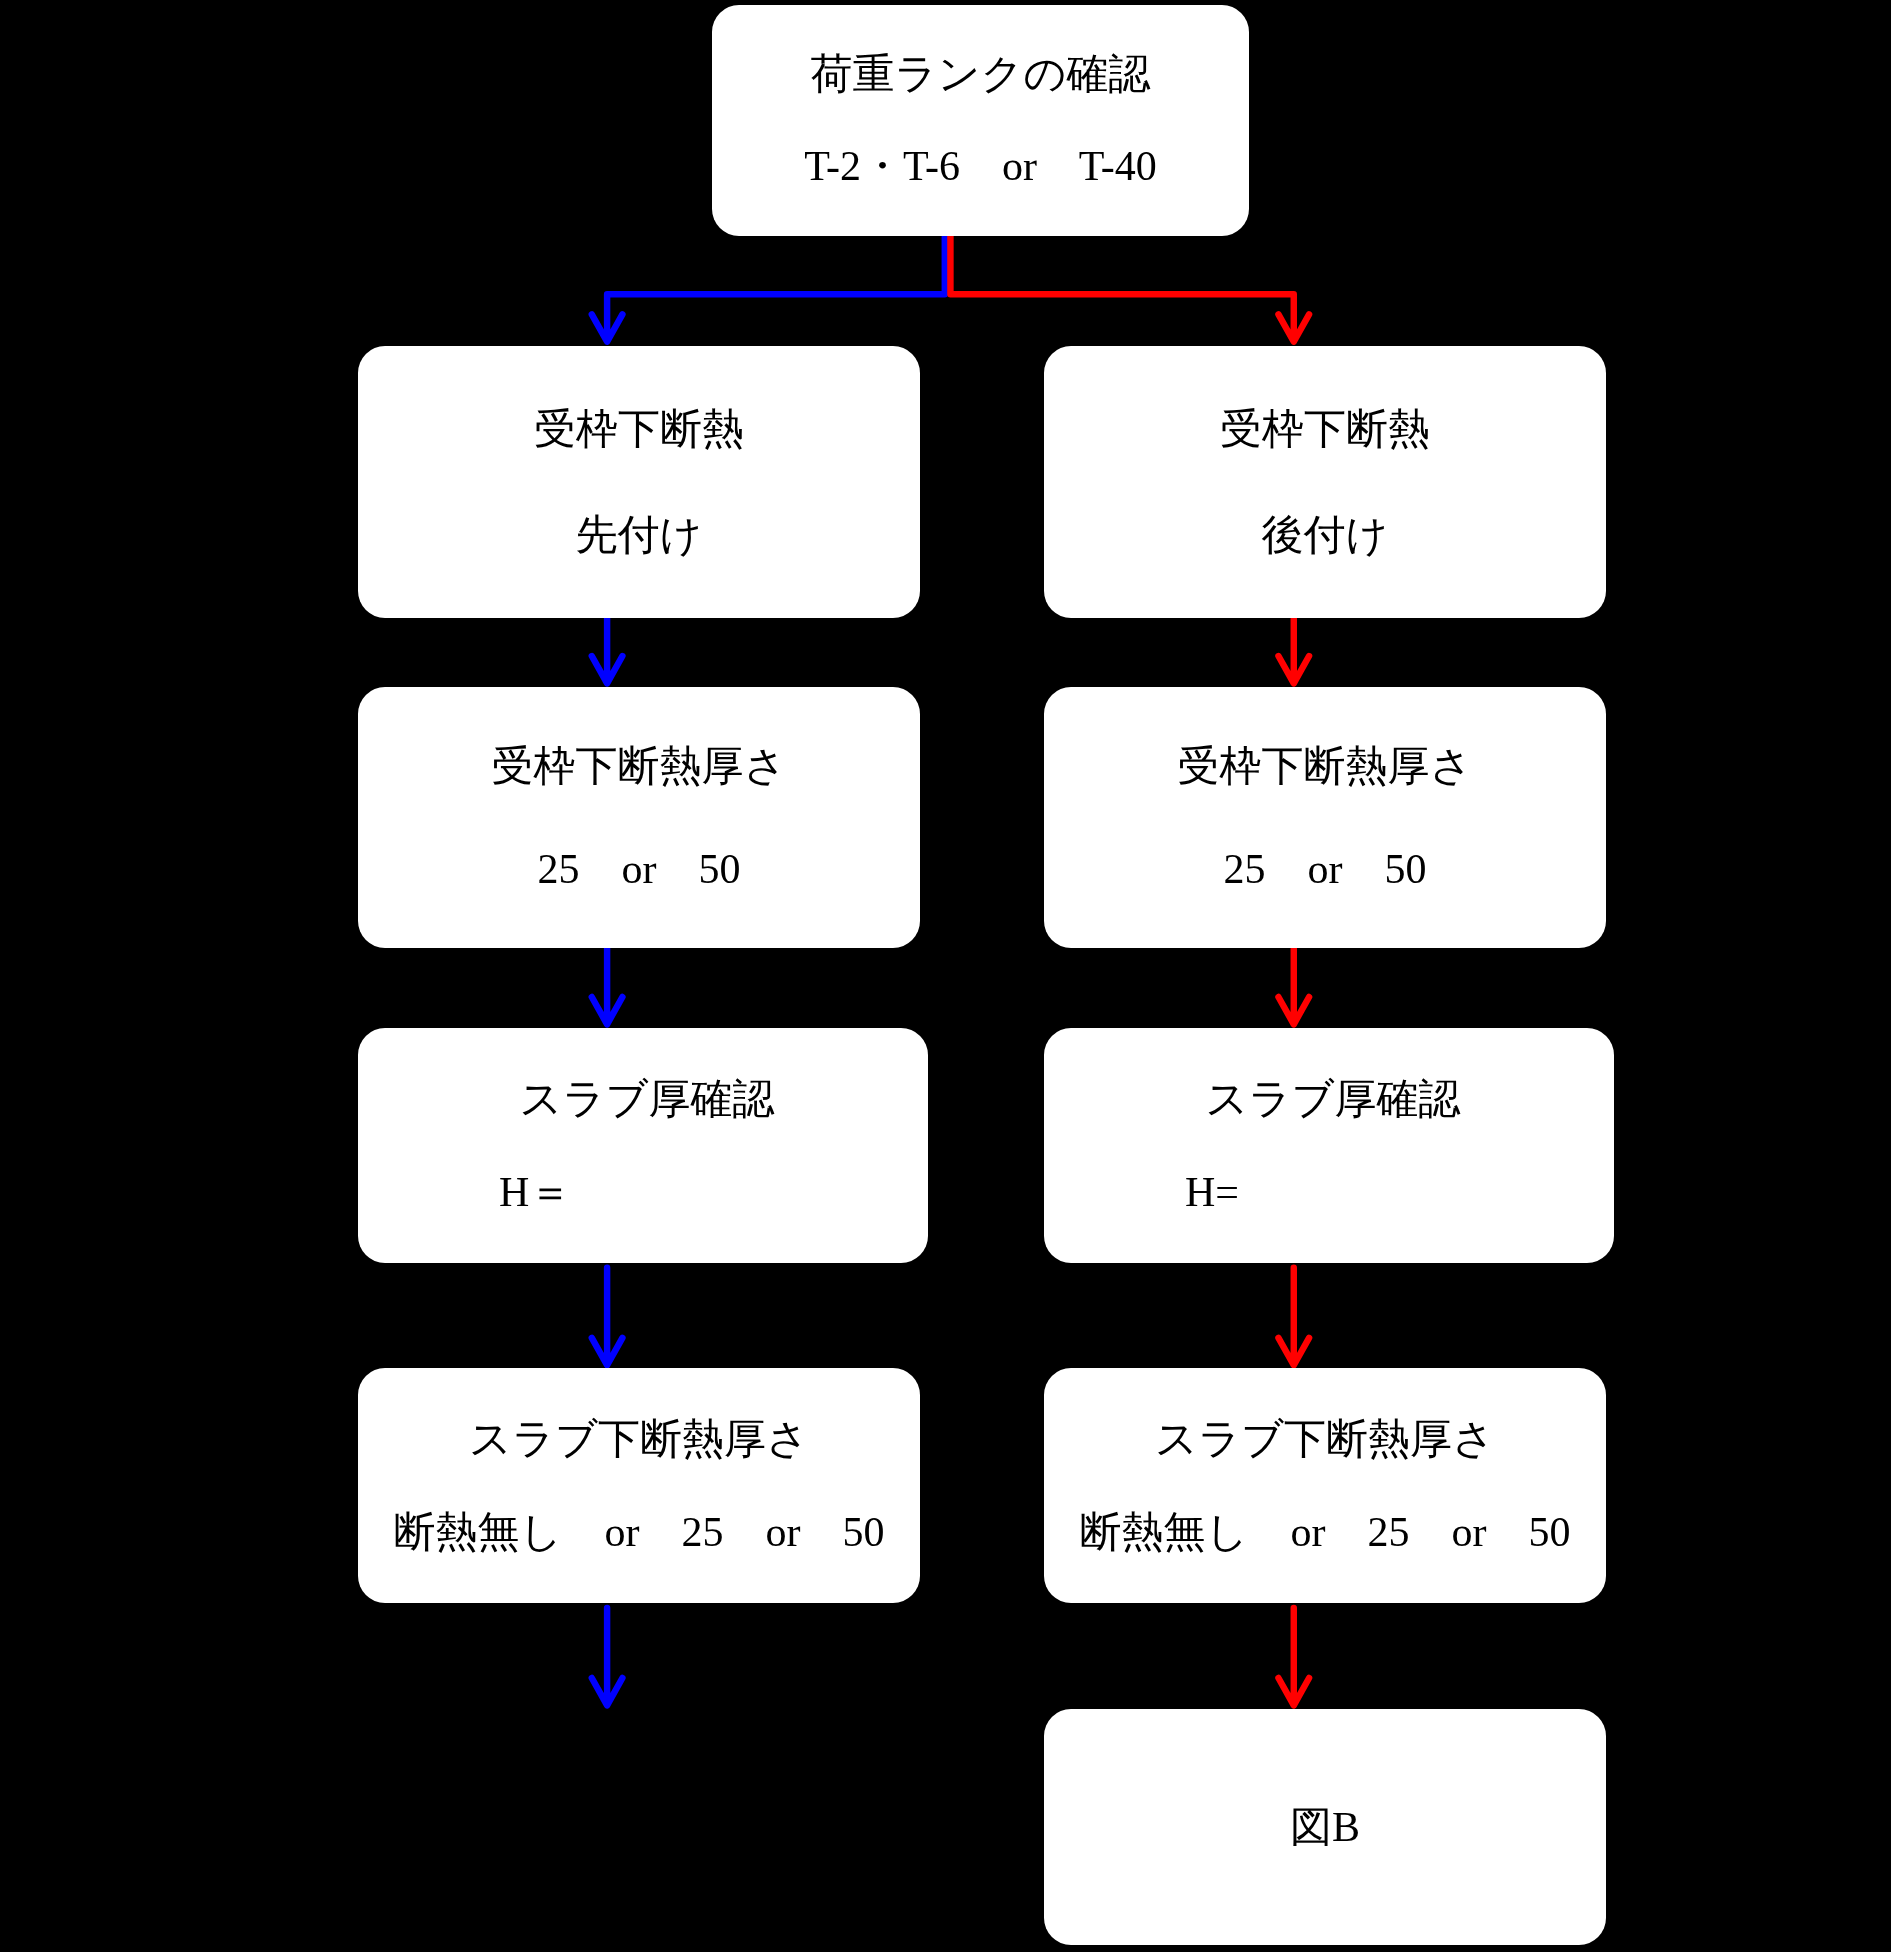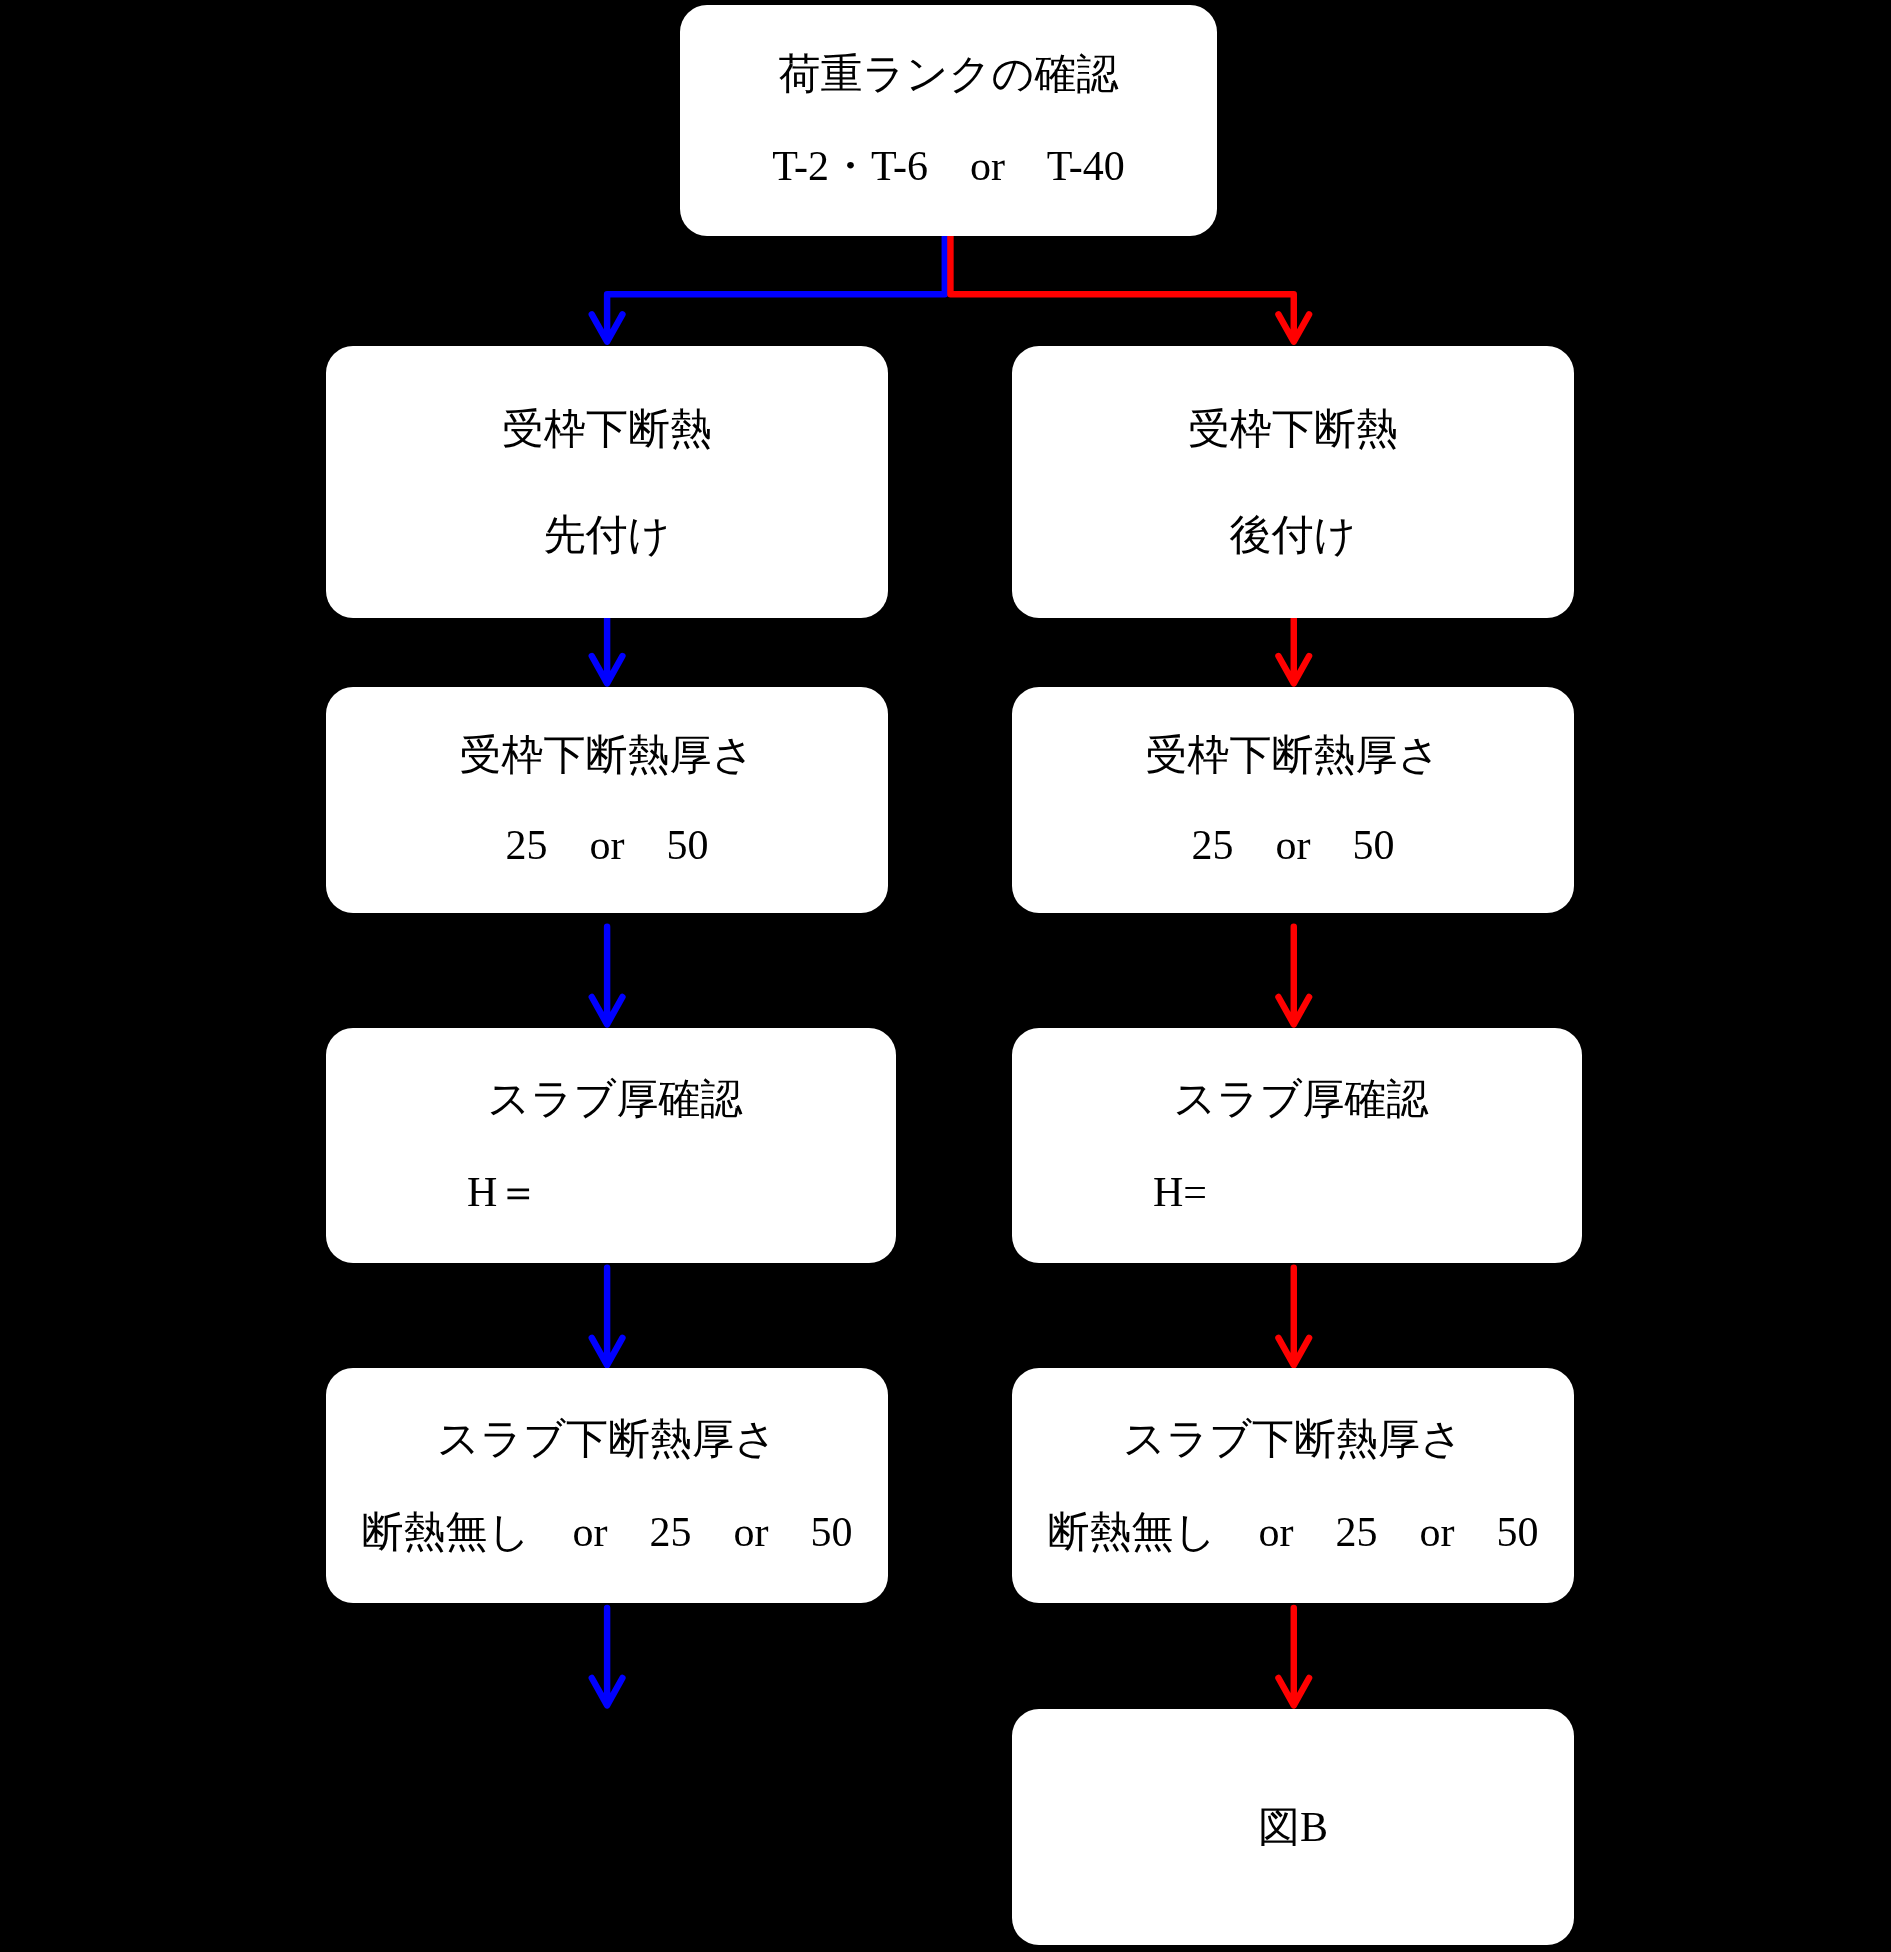--- a/index.html
+++ b/index.html
@@ -30,30 +30,31 @@
   .box {
     position: absolute;
     background: #ffffff;
     border-radius: 27px;
     display: flex;
     flex-direction: column;
     justify-content: space-evenly;
     align-items: center;
     color: #000000;
     font-size: 42px;
+    margin-left: 32px;
   }
   .box .line {
     line-height: 1.1;
     white-space: pre;
   }
   .root-box  { left: 680px;  top: 4.8px;    width: 537px; height: 231px; }
   .col-left  { left: 326px;  width: 562px; }
   .col-right { left: 1012px; width: 562px; }
   .row1 { top: 346px;  height: 272px; }
-  .row2 { top: 687px;  height: 226px; }
+  .row2 { top: 687px;  height: 261px; }
   .row3 { top: 1028px; height: 235px; padding-left: 8px; }
   .row4 { top: 1368px; height: 235px; text-align: center; }
   .row5 { top: 1709px; height: 236px; justify-content: center; }
   .sub-indent {
     align-self: flex-start;
     padding-left: 133px;
   }
 </style>
 </head>
 <body>

